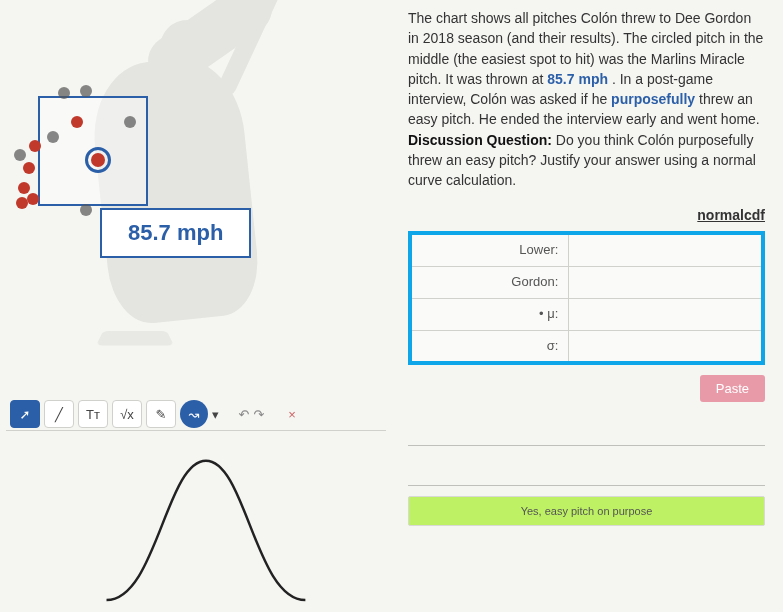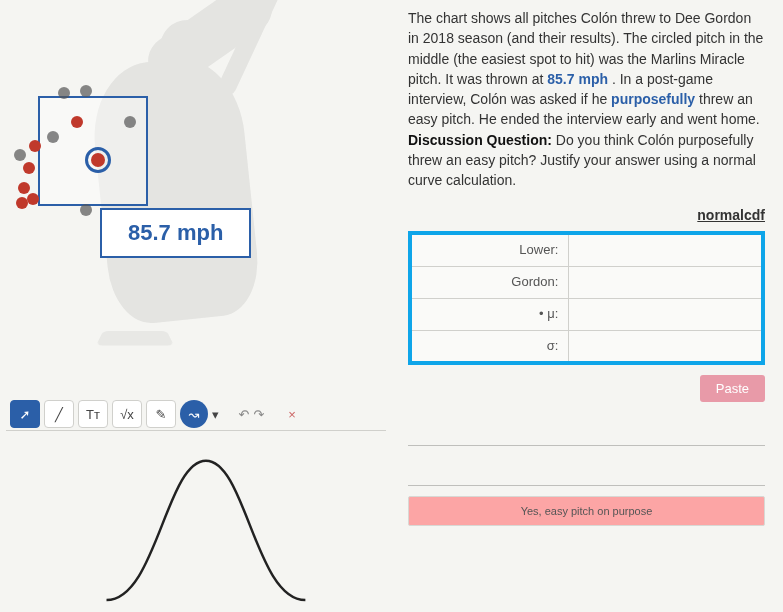--- a/index.html
+++ b/index.html
@@ -187,21 +187,21 @@
   .answer-line input {
     width:100%; height:100%; border:none; background:transparent;
     font: inherit; outline:none; padding: 0 4px;
   }
   .choice-row {
     display:flex; gap:10px; margin-top: 8px;
   }
   .choice-btn {
     flex:1;
     border: 1px solid #d8d8d4;
-    background: #fca5a5;
+    background: #bef264;
     padding: 8px 4px;
     font-size: 11px;
     color:#555;
     border-radius: 2px;
     cursor: pointer;
   }
 </style>
 </head>
 <body>
 

